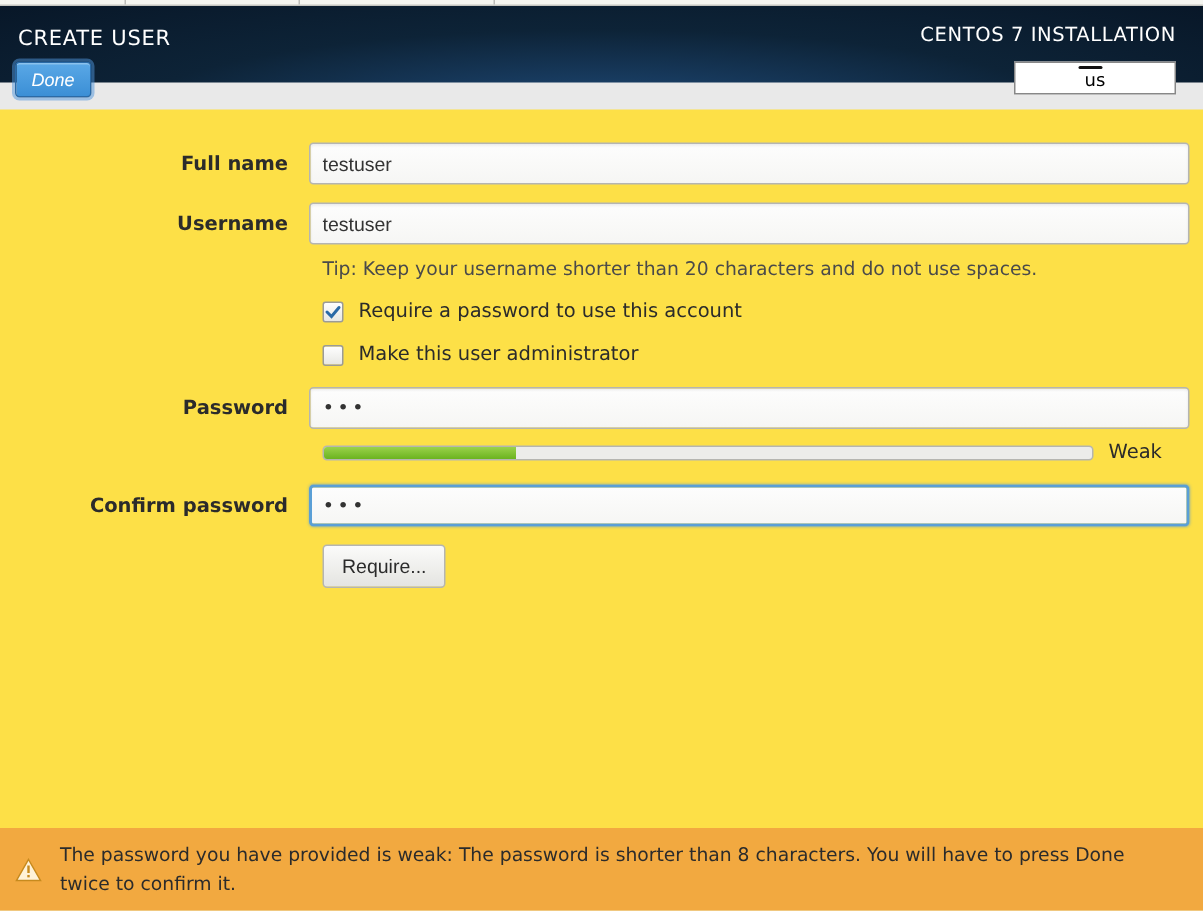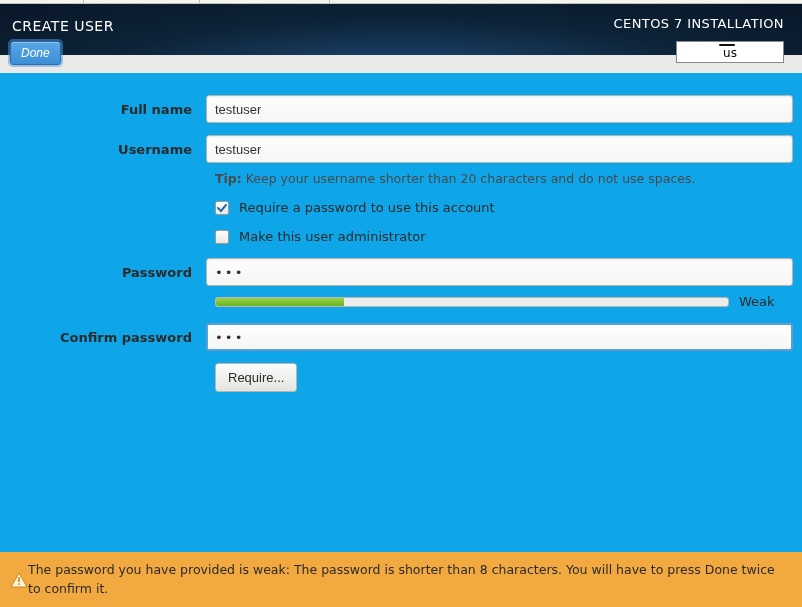--- a/index.html
+++ b/index.html
@@ -48,21 +48,21 @@
   .kbd-icon { width: 16px; height: 12px; background: #111; border-radius: 2px; margin-right: 6px; position: relative; }
   .kbd-icon::after { content: ""; position: absolute; inset: 2px; background:
     linear-gradient(#111 1px, transparent 1px) 0 0/4px 3px,
     linear-gradient(90deg, #111 1px, transparent 1px) 0 0/4px 3px,
     #fff; border-radius:1px;}
   .kbd-lbl { font-size: 12px; }
 
   .body-area {
     position: absolute;
     top: 73px; left:0; right:0; bottom:55px;
-    background: #0ea5e9;
+    background: #fde047;
     padding-top: 22px;
     padding-left: 24px;
   }
 
   .form { width: 760px; margin: 0 auto; }
   .row { display: flex; align-items: center; margin-bottom: 12px; }
   .lbl { width: 182px; text-align: right; padding-right: 14px; font-size: 13px; font-weight: bold; color: #2b2b2b;}
   .fld { flex: 1; }
   input[type=text], input[type=password] {
     width: 587px;
@@ -70,21 +70,21 @@
     border: 1px solid #b5b5b1;
     border-radius: 3px;
     background: linear-gradient(#fdfdfd,#f6f6f4);
     padding: 0 8px;
     font-size: 13px;
     color: #333;
     box-shadow: inset 0 1px 2px rgba(0,0,0,0.08);
   }
   input.focused { border: 2px solid #5a9fd6; box-shadow: 0 0 2px rgba(80,150,220,0.6); height:28px; padding: 0 7px;}
   .tip-row { margin-left: 182px; font-size: 12.5px; color: #4a4a4a; margin-top: -4px; margin-bottom: 14px;}
-  .tip-row b { font-weight: bold; }
+  .tip-row b { font-weight: normal; }
   .chk-row { margin-left: 182px; display: flex; align-items: center; gap: 10px; margin-bottom: 14px; font-size: 13px; color: #2b2b2b;}
   .chk { width: 14px; height: 14px; border: 1px solid #9b9b97; border-radius: 2px; background: linear-gradient(#fefefe,#e7e7e3); display:inline-flex; align-items:center; justify-content:center; font-size:11px; color:#2a6aa6;}
   .chk svg { width:12px; height:12px;}
   .meter-row { margin-left: 182px; display: flex; align-items: center; gap: 10px; margin-bottom: 14px; margin-top:-4px;}
   .meter { width: 514px; height: 10px; border: 1px solid #b5b5b1; border-radius: 3px; background: #ececea; overflow: hidden; position: relative;}
   .meter-fill { height:100%; width:25%; background: linear-gradient(#9ad24a,#6bb31f); }
   .meter-lbl { font-size: 13px; color: #2b2b2b;}
   .adv-btn {
     margin-left: 182px;
     background: linear-gradient(#fbfbfa,#e4e4e0);
@@ -94,20 +94,21 @@
     font-size: 13px;
     color: #2b2b2b;
     cursor: pointer;
   }
   .footer {
     position: absolute; left:0; right:0; bottom:0;
     background: #f2a940;
     display: flex;
     align-items: center;
     padding: 8px 18px 8px 10px;
+    gap: 12px;
     min-height: 55px;
   }
   .warn-icon {
     width: 18px; height: 16px; position: relative; flex-shrink:0;
   }
   .warn-icon svg { width:18px; height:16px; display:block;}
   .footer-text { font-size: 12.5px; color: #2b2b2b; line-height: 1.45;}
 </style>
 </head>
 <body>

